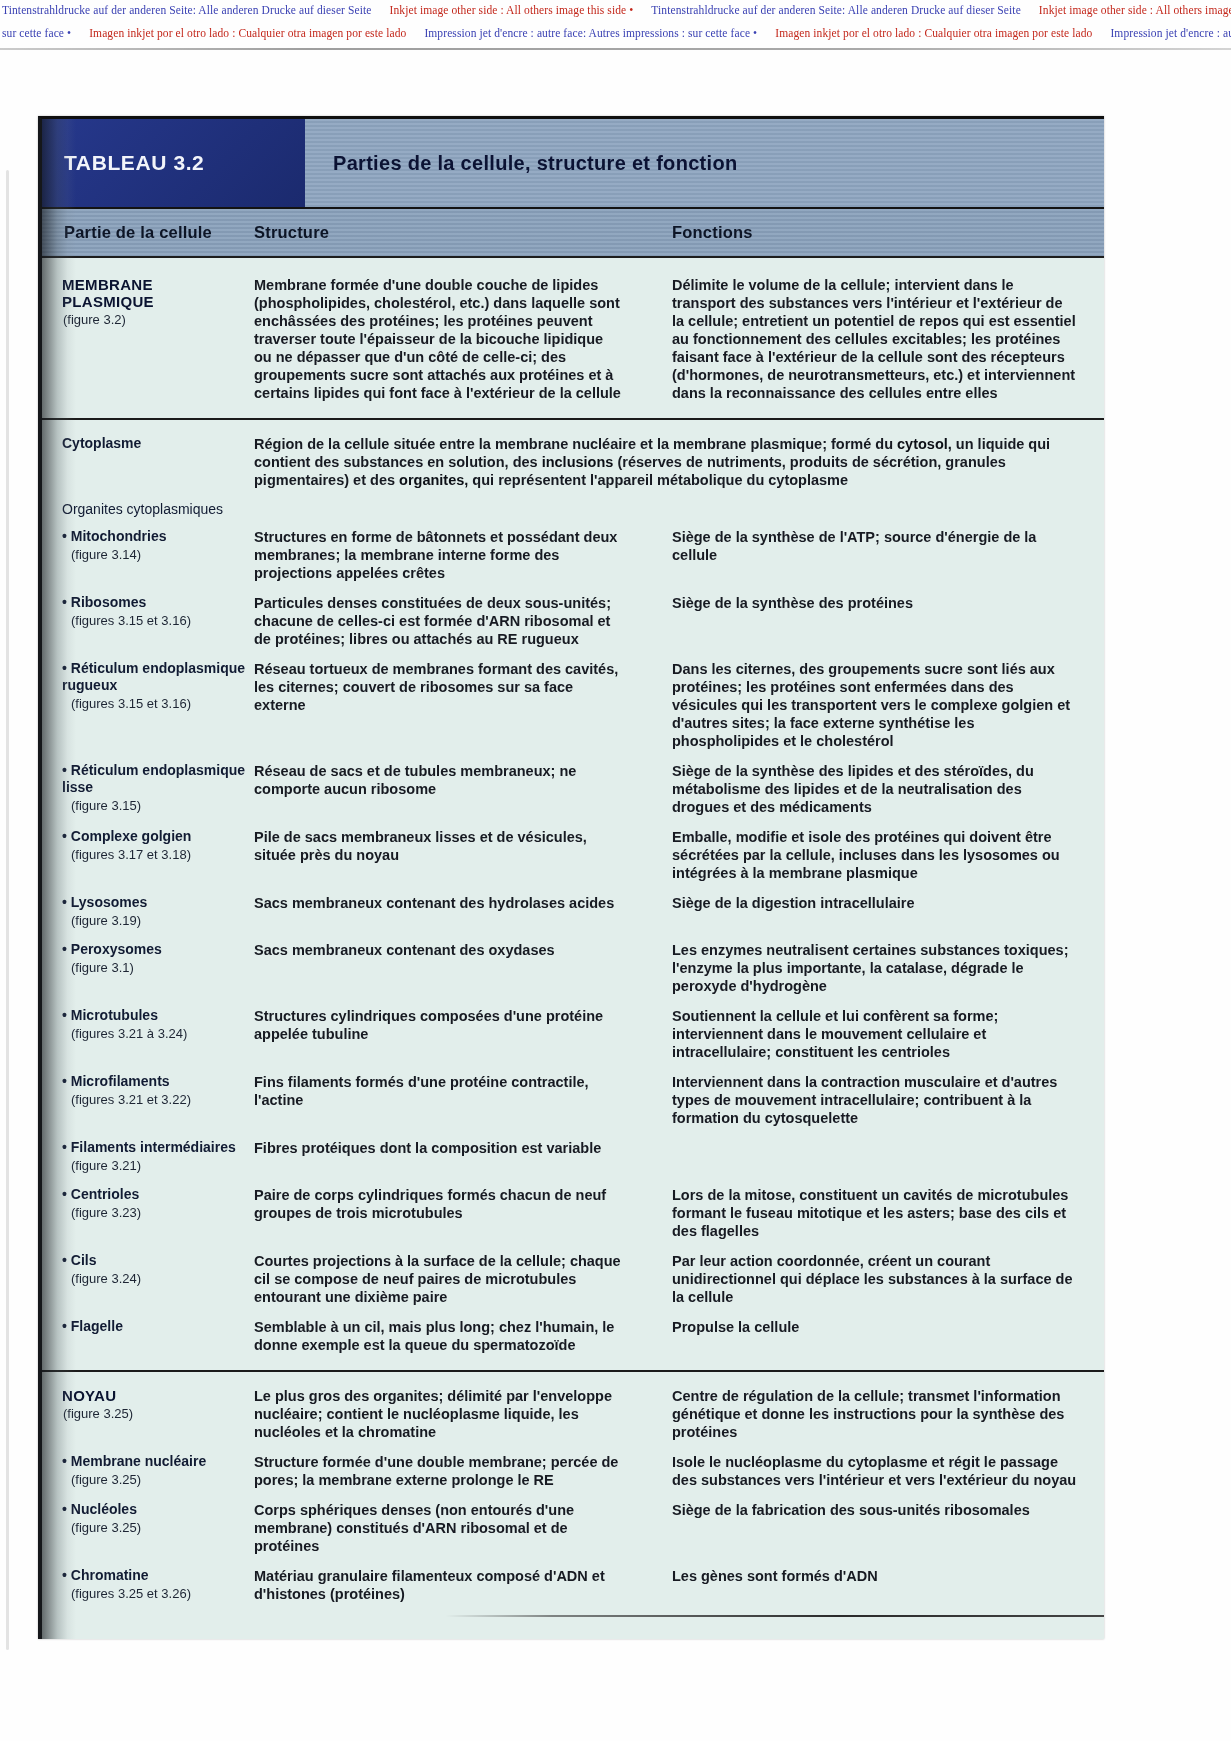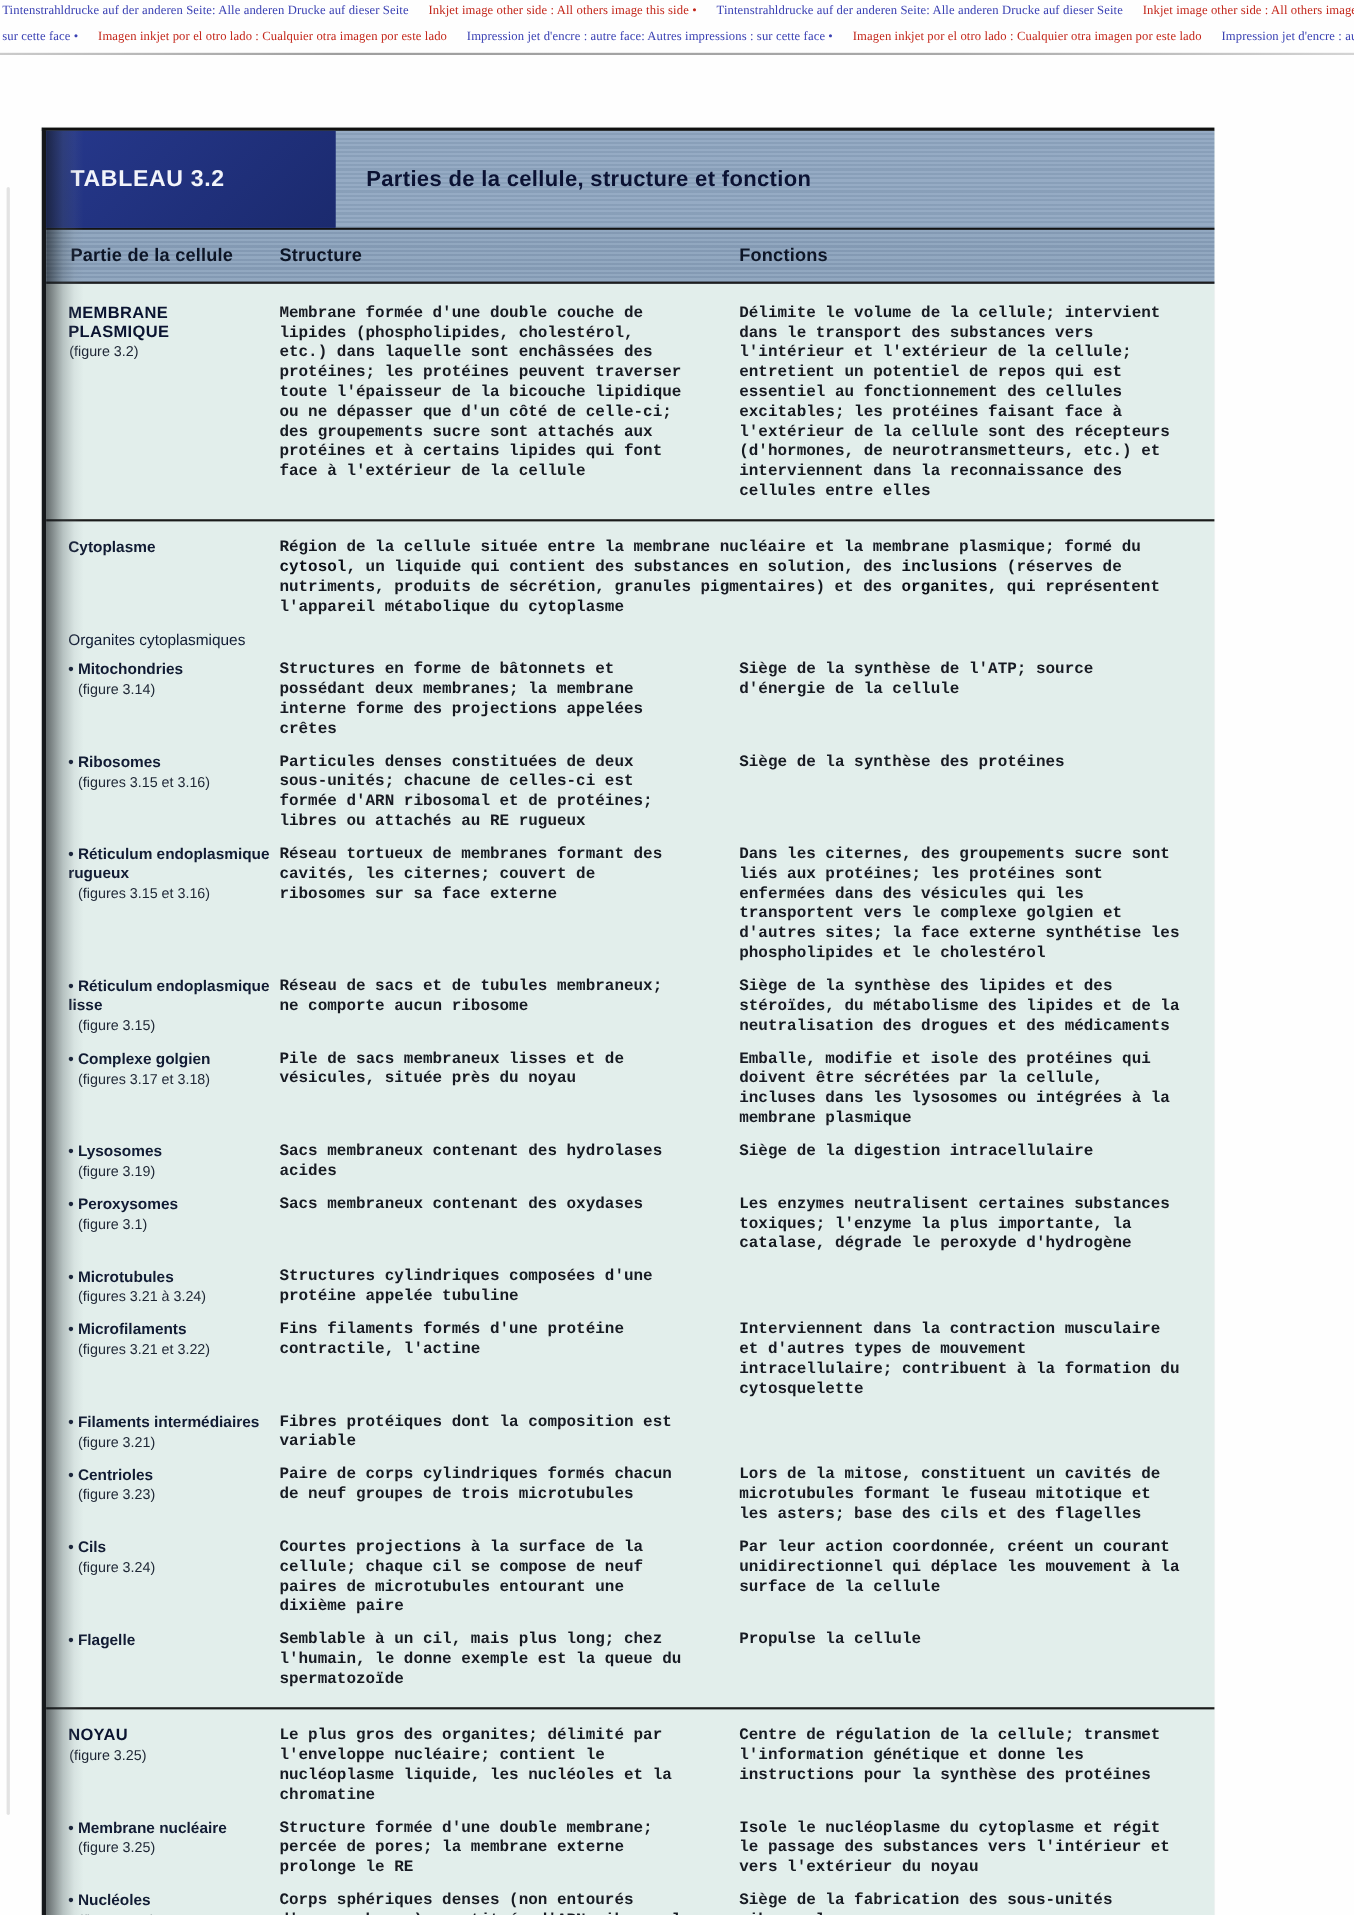--- a/index.html
+++ b/index.html
@@ -84,21 +84,21 @@
     font-weight:bold;font-size:15px;letter-spacing:.3px;
     max-width:150px;color:#0a1330;text-transform:uppercase;
   }
   .trow.major .lfig{padding-left:1px;}
   .trow.item .lname::before{content:"• ";}
   .trow.sublabel{margin-top:6px;margin-bottom:10px;}
   .trow.sublabel .lname{max-width:220px;font-weight:500;}
   .cstruct{padding-right:48px;}
   .cfonc{padding-right:27px;}
   .cstruct,.cfonc,.cspan{
-    font-size:14.5px;font-weight:bold;color:#171a22;line-height:18px;font-family:Liberation Mono, monospace;
+    font-size:14.5px;font-weight:bold;color:#171a22;line-height:18px;
   }
   .cspan{grid-column:2 / 4;padding-right:10px;}
   .cspan .bold{font-weight:900;color:#0c0f16;}
   .divider{height:2px;background:#1b1b1b;margin:16px 0 15px 0;}
   .bottom-rule{
     height:2px;margin:4px 0 14px 0;
     background:linear-gradient(to right,transparent 38%,rgba(60,60,60,.6) 48%,#2a2a2a 75%,#444 100%);
   }
 </style>
 </head>
@@ -205,20 +205,21 @@
           </div>
           <div class="cell cstruct">Sacs membraneux contenant des oxydases</div>
           <div class="cell cfonc">Les enzymes neutralisent certaines substances toxiques; l'enzyme la plus importante, la catalase, dégrade le peroxyde d'hydrogène</div>
         </div>
         <div class="trow item">
           <div class="cell clabel">
             <div class="lname">Microtubules</div>
             <div class="lfig">(figures 3.21 à 3.24)</div>
           </div>
           <div class="cell cstruct">Structures cylindriques composées d'une protéine appelée tubuline</div>
+          <div class="cell cfonc">Soutiennent la cellule et lui confèrent sa forme; interviennent dans le mouvement cellulaire et intracellulaire; constituent les centrioles</div>
         </div>
         <div class="trow item">
           <div class="cell clabel">
             <div class="lname">Microfilaments</div>
             <div class="lfig">(figures 3.21 et 3.22)</div>
           </div>
           <div class="cell cstruct">Fins filaments formés d'une protéine contractile, l'actine</div>
           <div class="cell cfonc">Interviennent dans la contraction musculaire et d'autres types de mouvement intracellulaire; contribuent à la formation du cytosquelette</div>
         </div>
         <div class="trow item">
@@ -235,21 +236,21 @@
           </div>
           <div class="cell cstruct">Paire de corps cylindriques formés chacun de neuf groupes de trois microtubules</div>
           <div class="cell cfonc">Lors de la mitose, constituent un cavités de microtubules formant le fuseau mitotique et les asters; base des cils et des flagelles</div>
         </div>
         <div class="trow item">
           <div class="cell clabel">
             <div class="lname">Cils</div>
             <div class="lfig">(figure 3.24)</div>
           </div>
           <div class="cell cstruct">Courtes projections à la surface de la cellule; chaque cil se compose de neuf paires de microtubules entourant une dixième paire</div>
-          <div class="cell cfonc">Par leur action coordonnée, créent un courant unidirectionnel qui déplace les mouvement à la surface de la cellule</div>
+          <div class="cell cfonc">Par leur action coordonnée, créent un courant unidirectionnel qui déplace les substances à la surface de la cellule</div>
         </div>
         <div class="trow item">
           <div class="cell clabel">
             <div class="lname">Flagelle</div>
           </div>
           <div class="cell cstruct">Semblable à un cil, mais plus long; chez l'humain, le donne exemple est la queue du spermatozoïde</div>
           <div class="cell cfonc">Propulse la cellule</div>
         </div>
         <div class="divider"></div>
         <div class="trow major">

